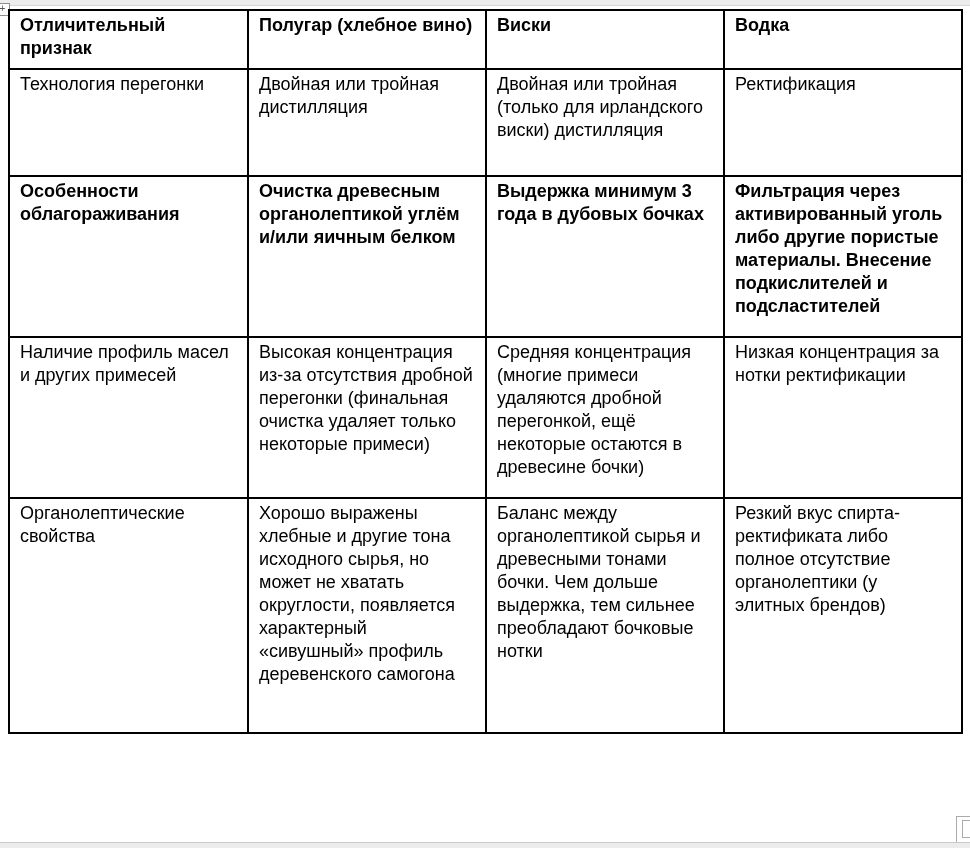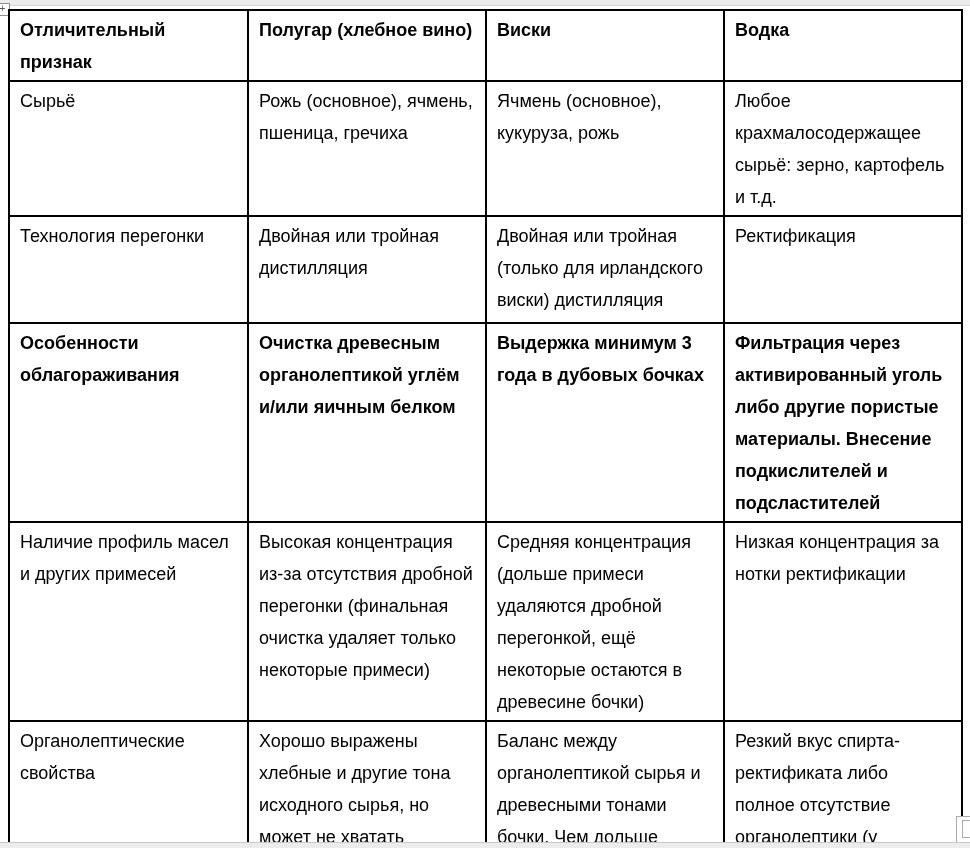--- a/index.html
+++ b/index.html
@@ -46,21 +46,21 @@
     width: 953px;
     border-collapse: collapse;
     table-layout: fixed;
   }
   .doc-table th, .doc-table td {
     border: 2px solid #000000;
     vertical-align: top;
     text-align: left;
     padding: 3px 12px 2px 10px;
     font-size: 18px;
-    line-height: 32px;
+    line-height: 23px;
     font-weight: normal;
     overflow: hidden;
   }
   .doc-table th { font-weight: bold; }
   tr.hrow  th { height: 52px; }
   tr.r0 td { height: 104px; }
   tr.r1 td { height: 100px; margin-left: 24px; }
   tr.r2 td { height: 154px; font-weight: bold; }
   tr.r3 td { height: 154px; }
   tr.r4 td { height: 228px; }
@@ -83,42 +83,36 @@
   </colgroup>
   <thead>
     <tr class="hrow">
       <th>Отличительный признак</th>
       <th>Полугар (хлебное вино)</th>
       <th>Виски</th>
       <th>Водка</th>
     </tr>
   </thead>
   <tbody>
-    <tr class="r0">
-      <td>Сырьё</td>
-      <td>Рожь (основное), ячмень, пшеница, гречиха</td>
-      <td>Ячмень (основное), кукуруза, рожь</td>
-      <td>Любое крахмалосодержащее сырьё: зерно, картофель и т.д.</td>
-    </tr>
     <tr class="r1">
       <td>Технология перегонки</td>
       <td>Двойная или тройная дистилляция</td>
       <td>Двойная или тройная (только для ирландского виски) дистилляция</td>
       <td>Ректификация</td>
     </tr>
     <tr class="r2">
       <td>Особенности облагораживания</td>
       <td>Очистка древесным органолептикой углём и/или яичным белком</td>
       <td>Выдержка минимум 3 года в дубовых бочках</td>
       <td>Фильтрация через активированный уголь либо другие пористые материалы. Внесение подкислителей и подсластителей</td>
     </tr>
     <tr class="r3">
       <td>Наличие профиль масел и других примесей</td>
       <td>Высокая концентрация из-за отсутствия дробной перегонки (финальная очистка удаляет только некоторые примеси)</td>
-      <td>Средняя концентрация (дольше примеси удаляются дробной перегонкой, ещё некоторые остаются в древесине бочки)</td>
+      <td>Средняя концентрация (многие примеси удаляются дробной перегонкой, ещё некоторые остаются в древесине бочки)</td>
       <td>Низкая концентрация за нотки ректификации</td>
     </tr>
     <tr class="r4">
       <td>Органолептические свойства</td>
       <td>Хорошо выражены хлебные и другие тона исходного сырья, но может не хватать округлости, появляется характерный «сивушный» профиль деревенского самогона</td>
       <td>Баланс между органолептикой сырья и древесными тонами бочки. Чем дольше выдержка, тем сильнее преобладают бочковые нотки</td>
       <td>Резкий вкус спирта-ректификата либо полное отсутствие органолептики (у элитных брендов)</td>
     </tr>
   </tbody>
 </table>

